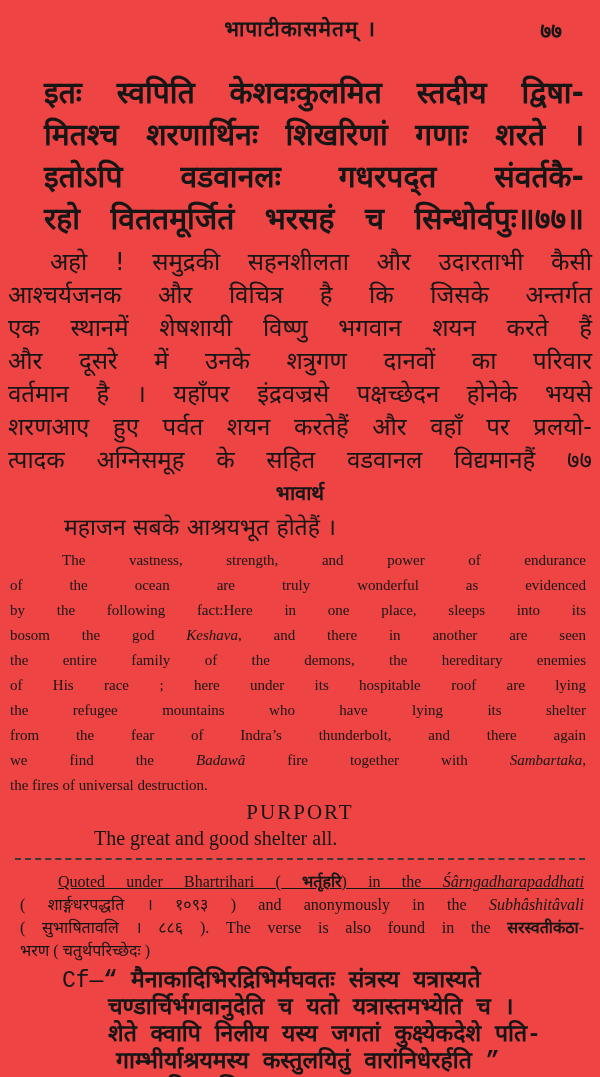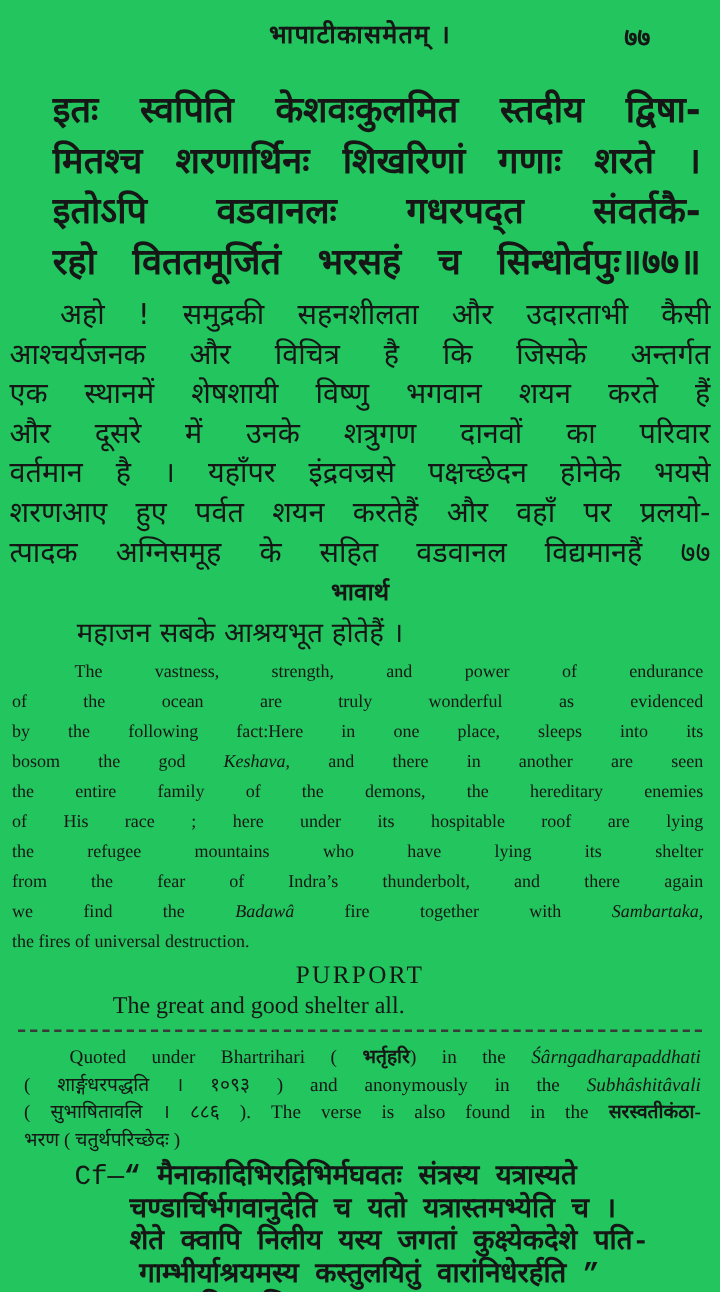--- a/index.html
+++ b/index.html
@@ -22,21 +22,21 @@
   
   .header { position: relative; height: 34px; }
   .header .title {
     text-align: center;
     font-size: 21px;
     font-weight: bold;
     letter-spacing: 1px;
   }
   .header .pageno {
     position: absolute;
-    right: 52px; top: 2px;
+    right: 32px; top: 2px;
     font-size: 21px;
     font-weight: bold;
   }
 
   .line { white-space: nowrap; }
 
   
   .verse {
     margin: 24px 10px 6px 38px;
     font-size: 30px;
@@ -116,37 +116,37 @@
     margin: 4px 10px 0 14px;
     font-family: "Liberation Serif", "DejaVu Serif", serif;
     font-size: 16px;
     line-height: 23px;
   }
   .footnote-para .line {
     text-align: justify;
     text-align-last: justify;
     white-space: normal;
   }
-  .footnote-para .line:first-child { text-indent: 38px; }
+  .footnote-para .line:first-child { text-indent: 38px; text-decoration: underline; }
   .footnote-para .line:last-child { text-align-last: left; }
 
   .cf {
     font-family: Liberation Mono, monospace;
     font-size: 23px;
     line-height: 27px;
     margin-top: 6px;
   }
   .cf .line { margin-left: 88px; white-space: normal; }
   .cf .line:first-child { margin-left: 42px; }
   .cf .line:last-child { margin-left: 96px; }
 </style>
 </head>
 <body>
 
-<div class="page" style="background: #22c55e; color: rgb(22, 22, 22);">
+<div class="page" style="background: #ef4444; color: rgb(22, 22, 22);">
 
   <div class="header">
     <div class="title">भापाटीकासमेतम् ।</div>
     <div class="pageno">७७</div>
   </div>
 
   <div class="verse">
       <div class="line"><span>इतः स्वपिति केशवःकुलमित स्तदीय द्विषा-</span></div>
       <div class="line"><span>मितश्च शरणार्थिनः शिखरिणां गणाः शरते ।</span></div>
       <div class="line"><span>इतोऽपि वडवानलः गधरपद्त संवर्तकै-</span></div>

